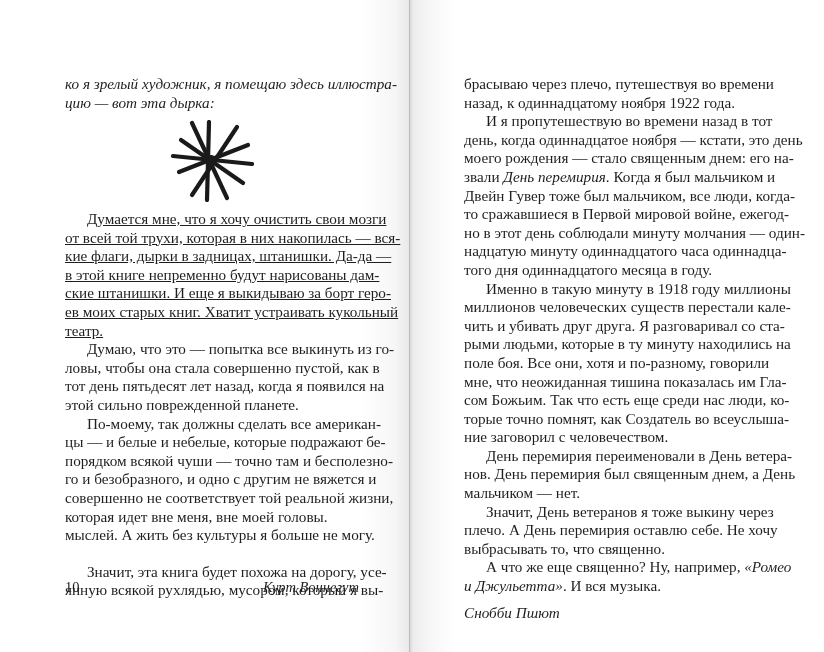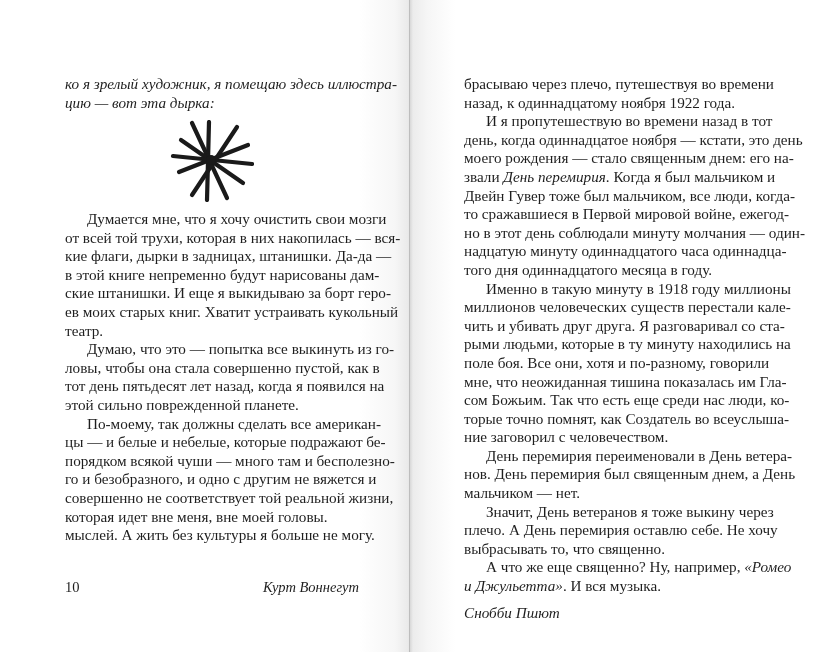--- a/index.html
+++ b/index.html
@@ -8,21 +8,21 @@
   .page { position:absolute; top:0; height:652px; }
   .page-left { left:0; width:410px;
     background:linear-gradient(to right,#ffffff 0,#ffffff 360px,#f6f6f6 395px,#eaeaea 408px,#e2e2e2 410px); }
   .page-right { left:410px; width:414px;
     background:linear-gradient(to right,#d8d8d8 0,#ececec 3px,#f6f6f6 18px,#ffffff 45px,#ffffff 100%); }
   .gutter { position:absolute; left:409px; top:0; width:1px; height:652px; background:#bdbdbd; }
   .text { position:absolute; font-size:15.2px; line-height:18.6px; text-align:justify; }
   .left-text { left:65px; width:294px; }
   .right-text { left:54px; width:298px; }
   p { margin:0; }
-  p.indent { text-indent:22px; }
+  p.indent { text-indent:22px;text-decoration:underline; }
   .line { display:block; text-align:justify; text-align-last:justify; white-space:nowrap; }
   .line.last { text-align-last:left; }
   em { font-style:italic; }
   .star { position:absolute; left:170px; top:120px; width:84px; height:82px; }
   .footer-num { position:absolute; left:65px; top:579px; font-size:14.5px; }
   .footer-author { position:absolute; left:248px; width:111px; top:579px; font-size:14.5px; font-style:italic; text-align:right; }
   .signature { display:block; text-align:left; font-style:italic; margin-top:8px; }
 </style>
 </head>
 <body>
@@ -57,27 +57,31 @@
     </p>
     <p>
       <span class="line" style="text-indent:22px">Думаю, что это — попытка все выкинуть из го-</span>
       <span class="line">ловы, чтобы она стала совершенно пустой, как в</span>
       <span class="line">тот день пятьдесят лет назад, когда я появился на</span>
       <span class="line last">этой сильно поврежденной планете.</span>
     </p>
     <p>
       <span class="line" style="text-indent:22px">По-моему, так должны сделать все американ-</span>
       <span class="line">цы — и белые и небелые, которые подражают бе-</span>
-      <span class="line">порядком всякой чуши — много там и бесполезно-</span>
+      <span class="line">порядком всякой чуши — точно там и бесполезно-</span>
       <span class="line">го и безобразного, и одно с другим не вяжется и</span>
       <span class="line">совершенно не соответствует той реальной жизни,</span>
       <span class="line last">которая идет вне меня, вне моей головы.</span>
     </p>
     <p>
       <span class="line last">мыслей. А жить без культуры я больше не могу.</span>
+    </p>
+    <p style="margin-top:18px;">
+      <span class="line" style="text-indent:22px">Значит, эта книга будет похожа на дорогу, усе-</span>
+      <span class="line">янную всякой рухлядью, мусором, который я вы-</span>
     </p>
   </div>
 
   <div class="footer-num">10</div>
   <div class="footer-author">Курт Воннегут</div>
 </div>
 
 <div class="page page-right">
   <div class="text right-text" style="top:75px;">
     <p>

